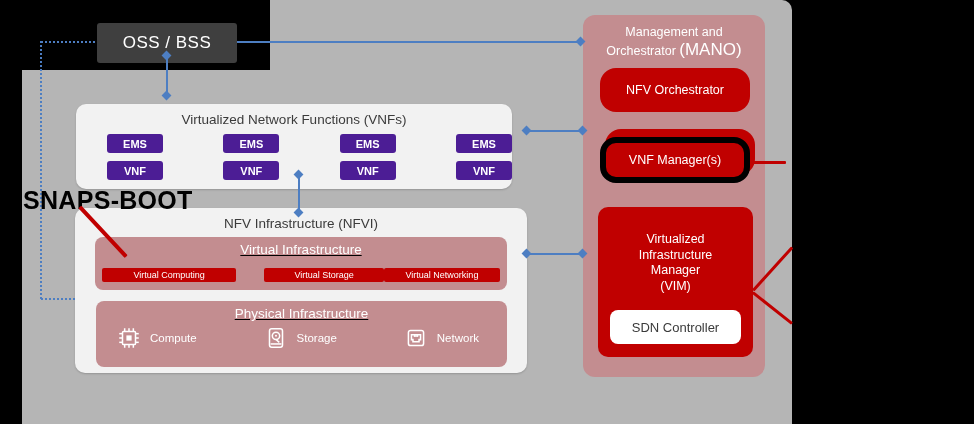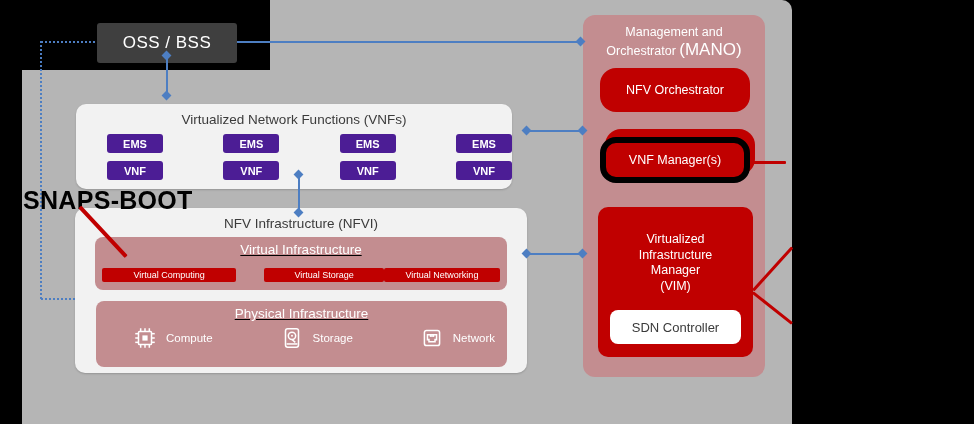--- a/index.html
+++ b/index.html
@@ -28,21 +28,21 @@
   .nfvi-panel{left:75px;top:208px;width:452px;height:165px;}
   .mauve{background:#c38d90;border-radius:8px;position:absolute;text-decoration:underline;}
   .vi-box{left:20px;top:29px;width:412px;height:53px;}
   .mauve-title{text-align:center;color:#fff;font-size:13.5px;padding-top:5px;}
   .vi-row{position:absolute;left:7px;top:31px;width:398px;display:flex;justify-content:space-between;}
   .vi-btn{height:14px;background:#C00000;border-radius:2px;color:#fff;font-size:9px;
     display:flex;align-items:center;justify-content:center;}
   .vi-btn.w1{width:148px;}.vi-btn.w2{width:132px;margin-left:28px;}.vi-btn.w3{width:128px;}
 
   .pi-box{left:21px;top:93px;width:411px;height:66px;}
-  .pi-row{position:absolute;left:36px;top:24px;width:363px;display:flex;justify-content:space-between;}
+  .pi-row{position:absolute;left:20px;top:24px;width:363px;display:flex;justify-content:space-between;}
   .pi-item{display:flex;align-items:center;gap:8px;color:#fff;font-size:11.5px;}
   .pi-item svg{display:block;}
 
   .mano-panel{left:583px;top:15px;width:182px;height:362px;background:#c38d90;border-radius:12px;z-index:3;}
   .mano-title{padding-top:9px;text-align:center;color:#fff;font-size:12.5px;line-height:17px;}
   .mano-title .acr{font-size:17px;}
   .redbox{position:absolute;background:#C00000;border-radius:16px;color:#fff;font-size:12.5px;
     display:flex;align-items:center;justify-content:center;text-align:center;}
   .orch{left:17px;top:53px;width:150px;height:44px;}
   .vnfm-back{left:22px;top:114px;width:150px;height:46px;}

